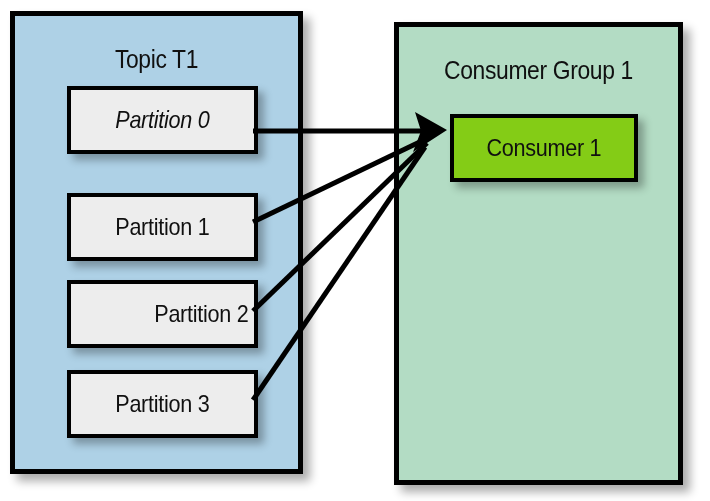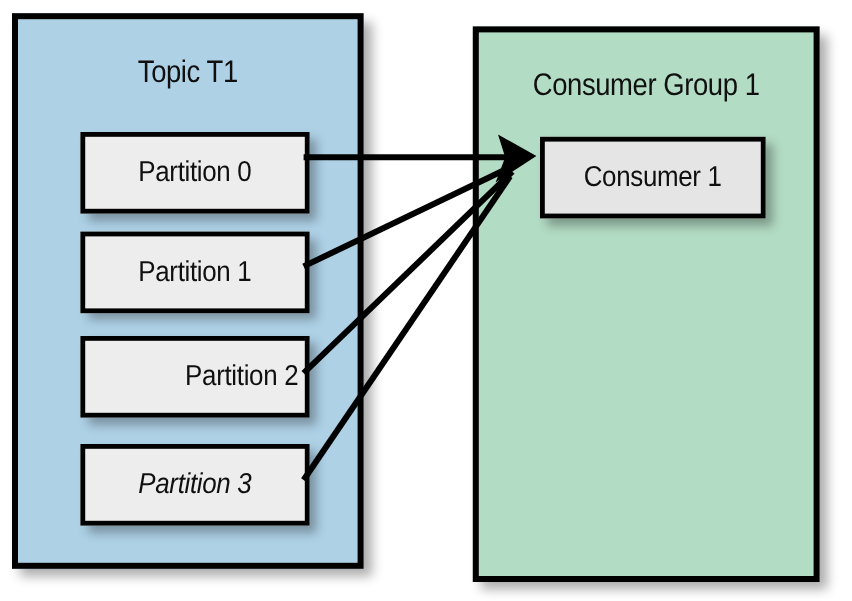--- a/index.html
+++ b/index.html
@@ -65,31 +65,31 @@
     align-items: center;
     justify-content: center;
     box-shadow: 6px 6px 8px rgba(0,0,0,0.30);
   }
   .partition-box {
     left: 52px;
     width: 191px;
     height: 68px;
     background: #ededed;
   }
-  #partition-0 { top: 94px; }
+  #partition-0 { top: 70px; font-style: italic; }
   #partition-1 { top: 177px; align-items: center; }
   #partition-2 { top: 264px; justify-content: flex-end; }
-  #partition-3 { top: 354px; font-style: italic; }
+  #partition-3 { top: 354px; }
 
   #consumer-1 {
     left: 51px;
     top: 87px;
     width: 188px;
     height: 68px;
-    background: #e5e5e5;
+    background: #84cc16;
   }
 
   .node-label {
     font-size: 24px;
     color: #101010;
     letter-spacing: -0.3px;
     transform: scaleX(0.90);
     white-space: nowrap;
   }
 

